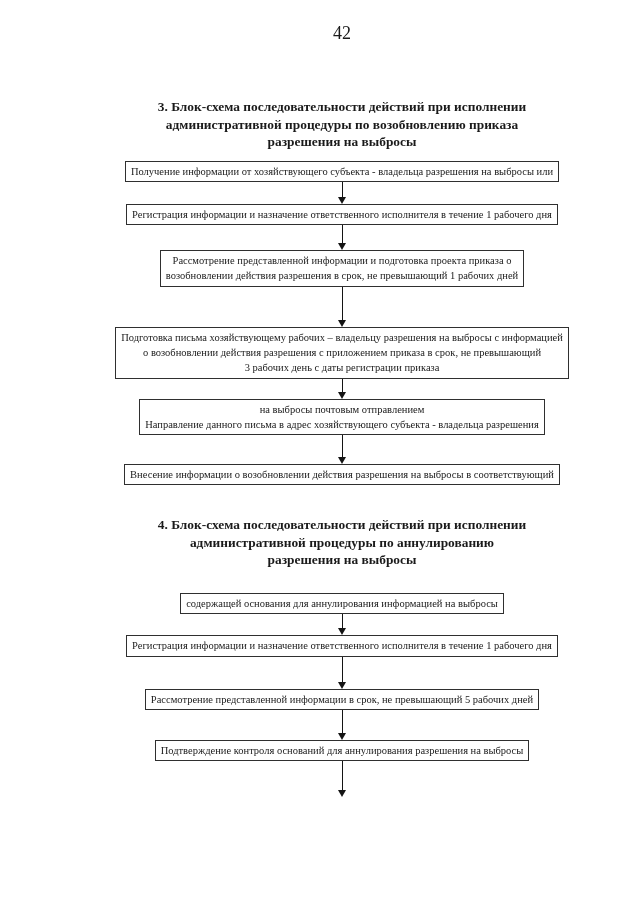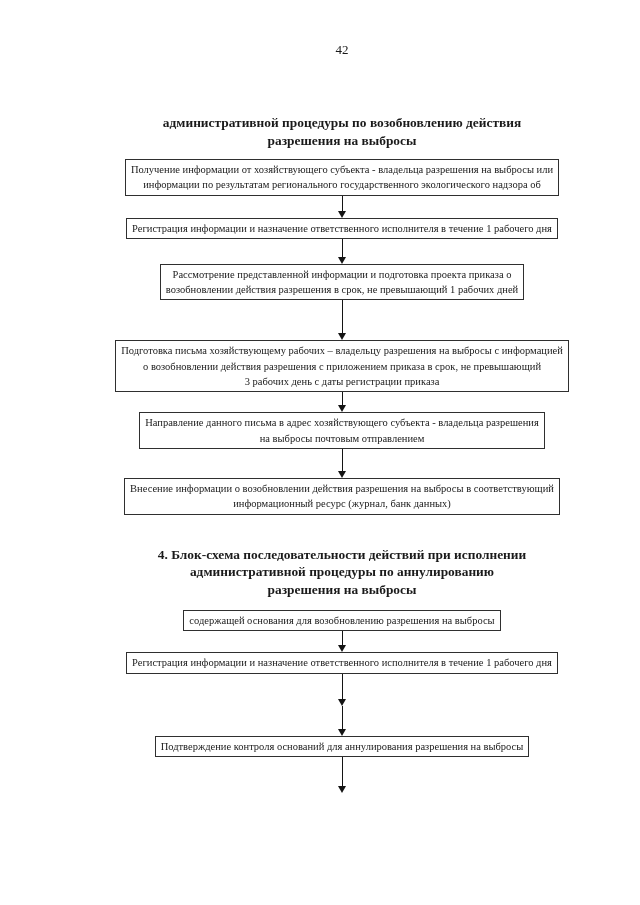--- a/index.html
+++ b/index.html
@@ -12,33 +12,33 @@
     color: #1a1a1a;
     overflow: hidden;
   }
   
   .axis {
     width: 596px;
     margin-left: 44px;
     text-align: center;
   }
   .page-number {
-    padding-top: 42px;
-    font-size: 13px;
+    padding-top: 26px;
+    font-size: 18px;
     line-height: 15px;
     font-family: Liberation Serif, serif;
   }
   .heading {
     font-size: 13.4px;
     font-weight: bold;
     line-height: 17.5px;
     margin: 57px 0 10px 0;
   }
   .heading.second {
-    margin: 31px 0 12px 0;
+    margin: 31px 0 24px 0;
   }
   .flow {
     display: flex;
     flex-direction: column;
     align-items: center;
   }
   .box {
     display: inline-block;
     border: 1px solid #2f2f2f;
     background: #ffffff;
@@ -72,71 +72,73 @@
 </style>
 </head>
 <body>
 
 <div class="sheet">
   <div class="axis">
 
     <div class="page-number">42</div>
 
     <div class="heading">
-        <div>административной процедуры по возобновлению действия</div>
+        <div>3. Блок-схема последовательности действий при исполнении</div>
+        <div>административной процедуры по возобновлению приказа</div>
         <div>разрешения на выбросы</div>
       </div>
 
     <div class="flow">
       <div class="box">
           <div>Получение информации от хозяйствующего субъекта - владельца разрешения на выбросы или</div>
-          <div>информации по результатам регионального государственного экологического надзора об</div>
         </div>
       <div class="arrow" style="height:22px"></div>
       <div class="box">
           <div>Регистрация информации и назначение ответственного исполнителя в течение 1 рабочего дня</div>
         </div>
       <div class="arrow" style="height:25px"></div>
       <div class="box">
           <div>Рассмотрение представленной информации и подготовка проекта приказа о</div>
           <div>возобновлении действия разрешения в срок, не превышающий 1 рабочих дней</div>
         </div>
       <div class="arrow" style="height:40px"></div>
       <div class="box">
           <div>Подготовка письма хозяйствующему рабочих – владельцу разрешения на выбросы с информацией</div>
           <div>о возобновлении действия разрешения с приложением приказа в срок, не превышающий</div>
           <div>3 рабочих день с даты регистрации приказа</div>
         </div>
       <div class="arrow" style="height:20px"></div>
       <div class="box">
+          <div>на выбросы почтовым отправлением</div>
           <div>Направление данного письма в адрес хозяйствующего субъекта - владельца разрешения</div>
-          <div>на выбросы почтовым отправлением</div>
         </div>
       <div class="arrow" style="height:29px"></div>
       <div class="box">
           <div>Внесение информации о возобновлении действия разрешения на выбросы в соответствующий</div>
-          <div>информационный ресурс (журнал, банк данных)</div>
         </div>
     </div>
 
     <div class="heading second">
         <div>4. Блок-схема последовательности действий при исполнении</div>
         <div>административной процедуры по аннулированию</div>
         <div>разрешения на выбросы</div>
       </div>
 
     <div class="flow">
       <div class="box">
-          <div>содержащей основания для возобновлению разрешения на выбросы</div>
+          <div>содержащей основания для аннулирования информацией на выбросы</div>
         </div>
       <div class="arrow" style="height:21px"></div>
       <div class="box">
           <div>Регистрация информации и назначение ответственного исполнителя в течение 1 рабочего дня</div>
         </div>
       <div class="arrow" style="height:32px"></div>
+      <div class="box">
+          <div>Рассмотрение представленной информации в срок, не превышающий 5 рабочих дней</div>
+        </div>
       <div class="arrow" style="height:30px"></div>
       <div class="box">
           <div>Подтверждение контроля оснований для аннулирования разрешения на выбросы</div>
         </div>
       <div class="arrow" style="height:36px"></div>
     </div>
 
   </div>
 </div>
 

